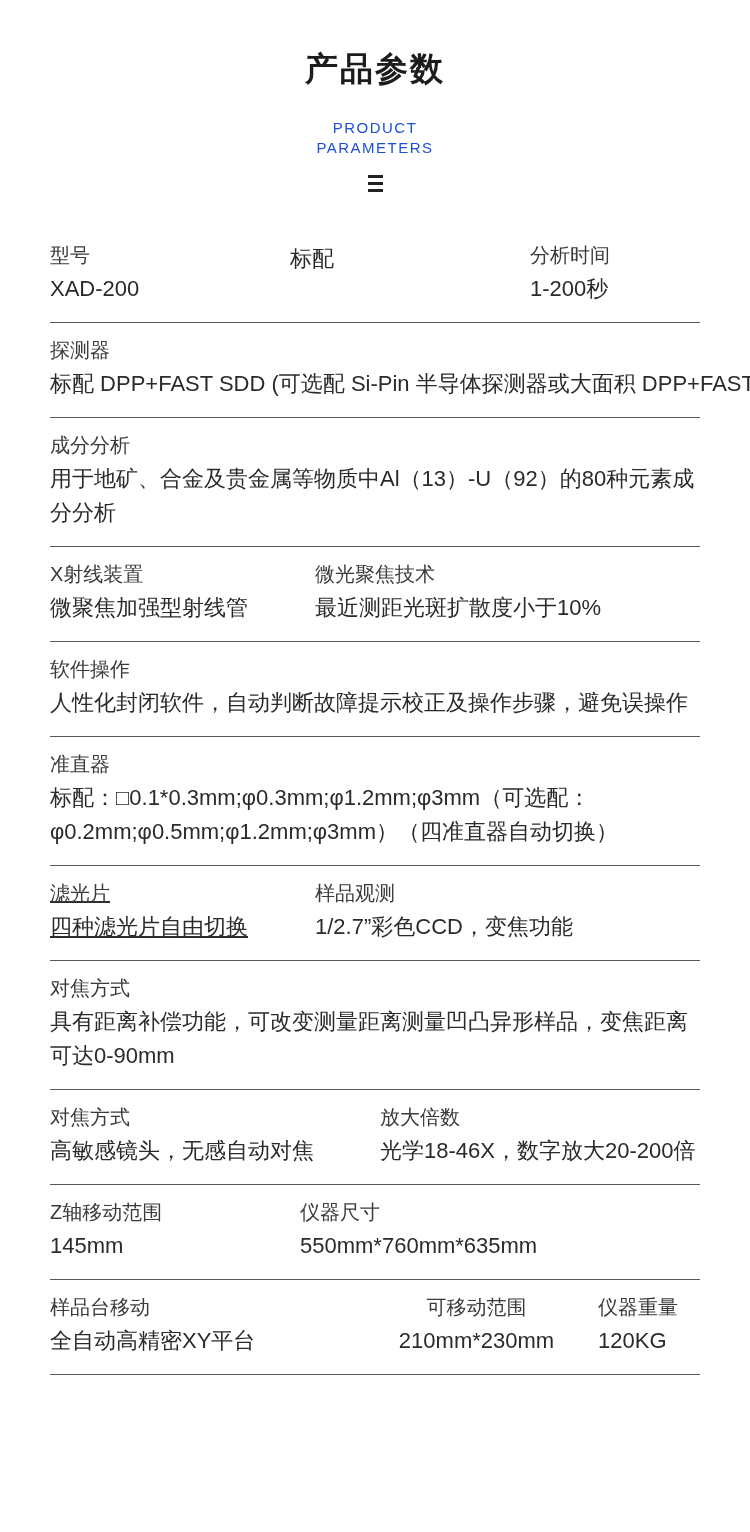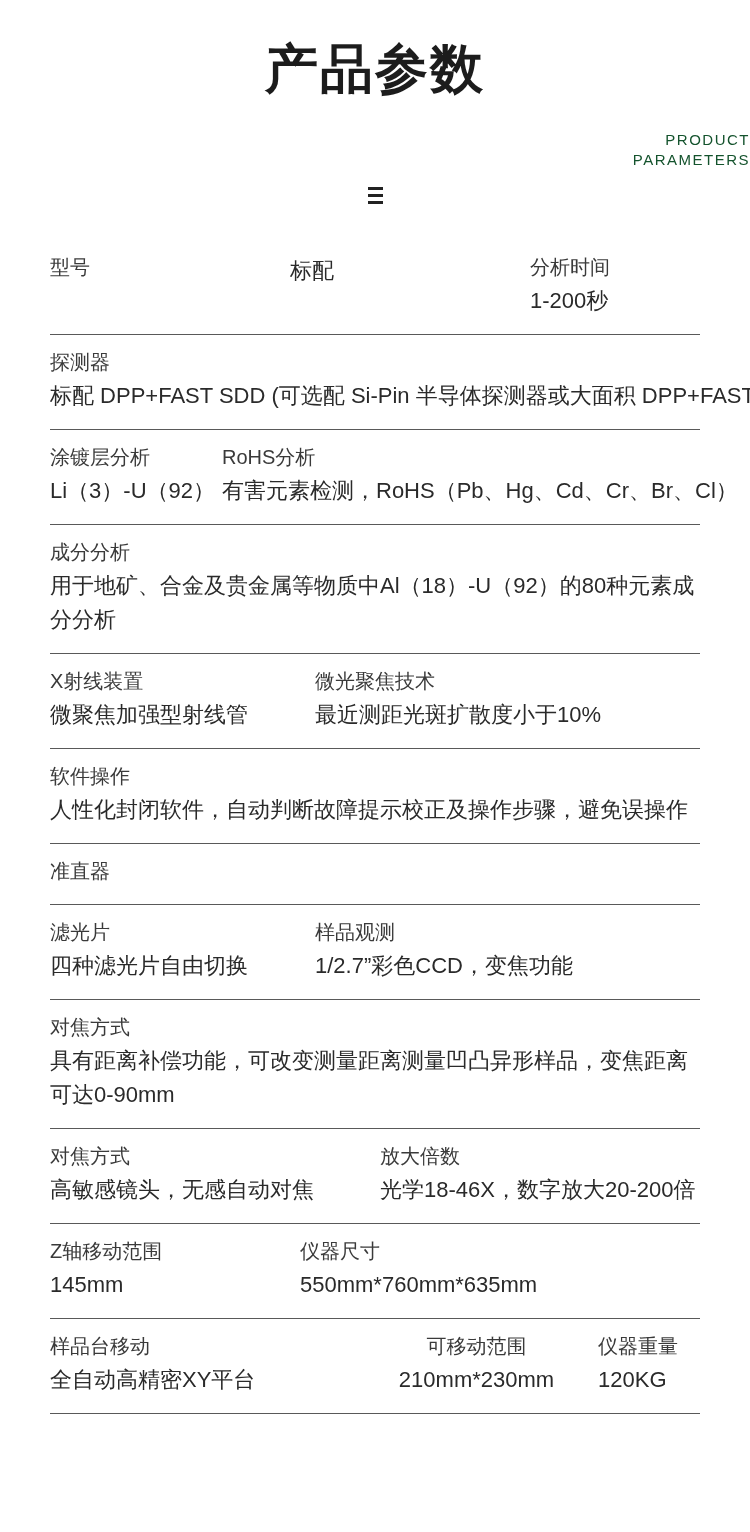--- a/index.html
+++ b/index.html
@@ -9,35 +9,34 @@
     height: 1532px;
     font-family: "Liberation Sans", "DejaVu Sans", sans-serif;
     color: #2e2e2e;
     overflow: hidden;
   }
   .page { width: 750px; height: 1532px; background: #ffffff; }
 
   
   .header { text-align: center; padding-top: 44px; }
   .title {
-    font-size: 53px;
+    font-size: 33px;
     line-height: 50px;
     font-weight: 900;
     color: #1c1c1c;
     letter-spacing: 2px;
     font-family: Liberation Serif, serif;
   }
   .subtitle {
-    margin-top: 36px;
+    margin-top: 24px;
     font-size: 15px;
     line-height: 20px;
     letter-spacing: 1.5px;
-    color: #14532d;
+    color: #1d4ed8;
     font-weight: 400;
-    text-align: right;
   }
   .triple-bar {
     margin: 17px auto 0;
     width: 15px;
   }
   .triple-bar .bar {
     height: 3px;
     background: #222222;
     margin-bottom: 4px;
   }
@@ -66,21 +65,21 @@
     color: #2a2a2a;
     font-weight: 400;
   }
   .nowrap { white-space: nowrap; overflow: visible; }
 
   
   .s0 .item1 { width: 240px; }
   .s0 .item2 { width: 240px; }
   .s2 .item1 { width: 172px; }
   .s4 .item1 { width: 265px; }
-  .s7 .item1 { width: 265px; }
+  .s7 .item1 { width: 265px; text-decoration: underline; }
   .s9 .item1 { width: 330px; }
   .s10 .item1 { width: 250px; }
   .s11 .item1 { width: 305px; }
   .s11 .item2 { width: 243px; text-align: center; }
 </style>
 </head>
 <body>
 
 <div class="page">
 
@@ -95,52 +94,43 @@
       <div class="bar"></div>
       <div class="bar"></div>
     </div>
   </div>
 
   <div class="content">
 
     <div class="section s0">
       <div class="item item1 col">
         <div class="label">型号</div>
+        <div class="value nowrap">XAD-200</div>
       </div>
       <div class="item item2 col">
         <div class="value nowrap">标配</div>
       </div>
       <div class="item">
         <div class="label">分析时间</div>
         <div class="value nowrap">1-200秒</div>
       </div>
     </div>
 
     <div class="section s1">
       <div class="item">
         <div class="label">探测器</div>
         <div class="value nowrap">标配 DPP+FAST SDD (可选配 Si-Pin 半导体探测器或大面积 DPP+FAST SDD)</div>
       </div>
     </div>
 
-    <div class="section s2">
-      <div class="item item1 col">
-        <div class="label">涂镀层分析</div>
-        <div class="value nowrap">Li（3）-U（92）</div>
-      </div>
-      <div class="item">
-        <div class="label">RoHS分析</div>
-        <div class="value nowrap">有害元素检测，RoHS（Pb、Hg、Cd、Cr、Br、Cl）</div>
-      </div>
-    </div>
 
     <div class="section s3">
       <div class="item">
         <div class="label">成分分析</div>
-        <div class="value">用于地矿、合金及贵金属等物质中Al（18）-U（92）的80种元素成分分析</div>
+        <div class="value">用于地矿、合金及贵金属等物质中Al（13）-U（92）的80种元素成分分析</div>
       </div>
     </div>
 
     <div class="section s4">
       <div class="item item1 col">
         <div class="label">X射线装置</div>
         <div class="value nowrap">微聚焦加强型射线管</div>
       </div>
       <div class="item">
         <div class="label">微光聚焦技术</div>
@@ -151,20 +141,21 @@
     <div class="section s5">
       <div class="item">
         <div class="label">软件操作</div>
         <div class="value">人性化封闭软件，自动判断故障提示校正及操作步骤，避免误操作</div>
       </div>
     </div>
 
     <div class="section s6">
       <div class="item">
         <div class="label">准直器</div>
+        <div class="value">标配：□0.1*0.3mm;φ0.3mm;φ1.2mm;φ3mm（可选配：φ0.2mm;φ0.5mm;φ1.2mm;φ3mm）（四准直器自动切换）</div>
       </div>
     </div>
 
     <div class="section s7">
       <div class="item item1 col">
         <div class="label">滤光片</div>
         <div class="value nowrap">四种滤光片自由切换</div>
       </div>
       <div class="item">
         <div class="label">样品观测</div>

